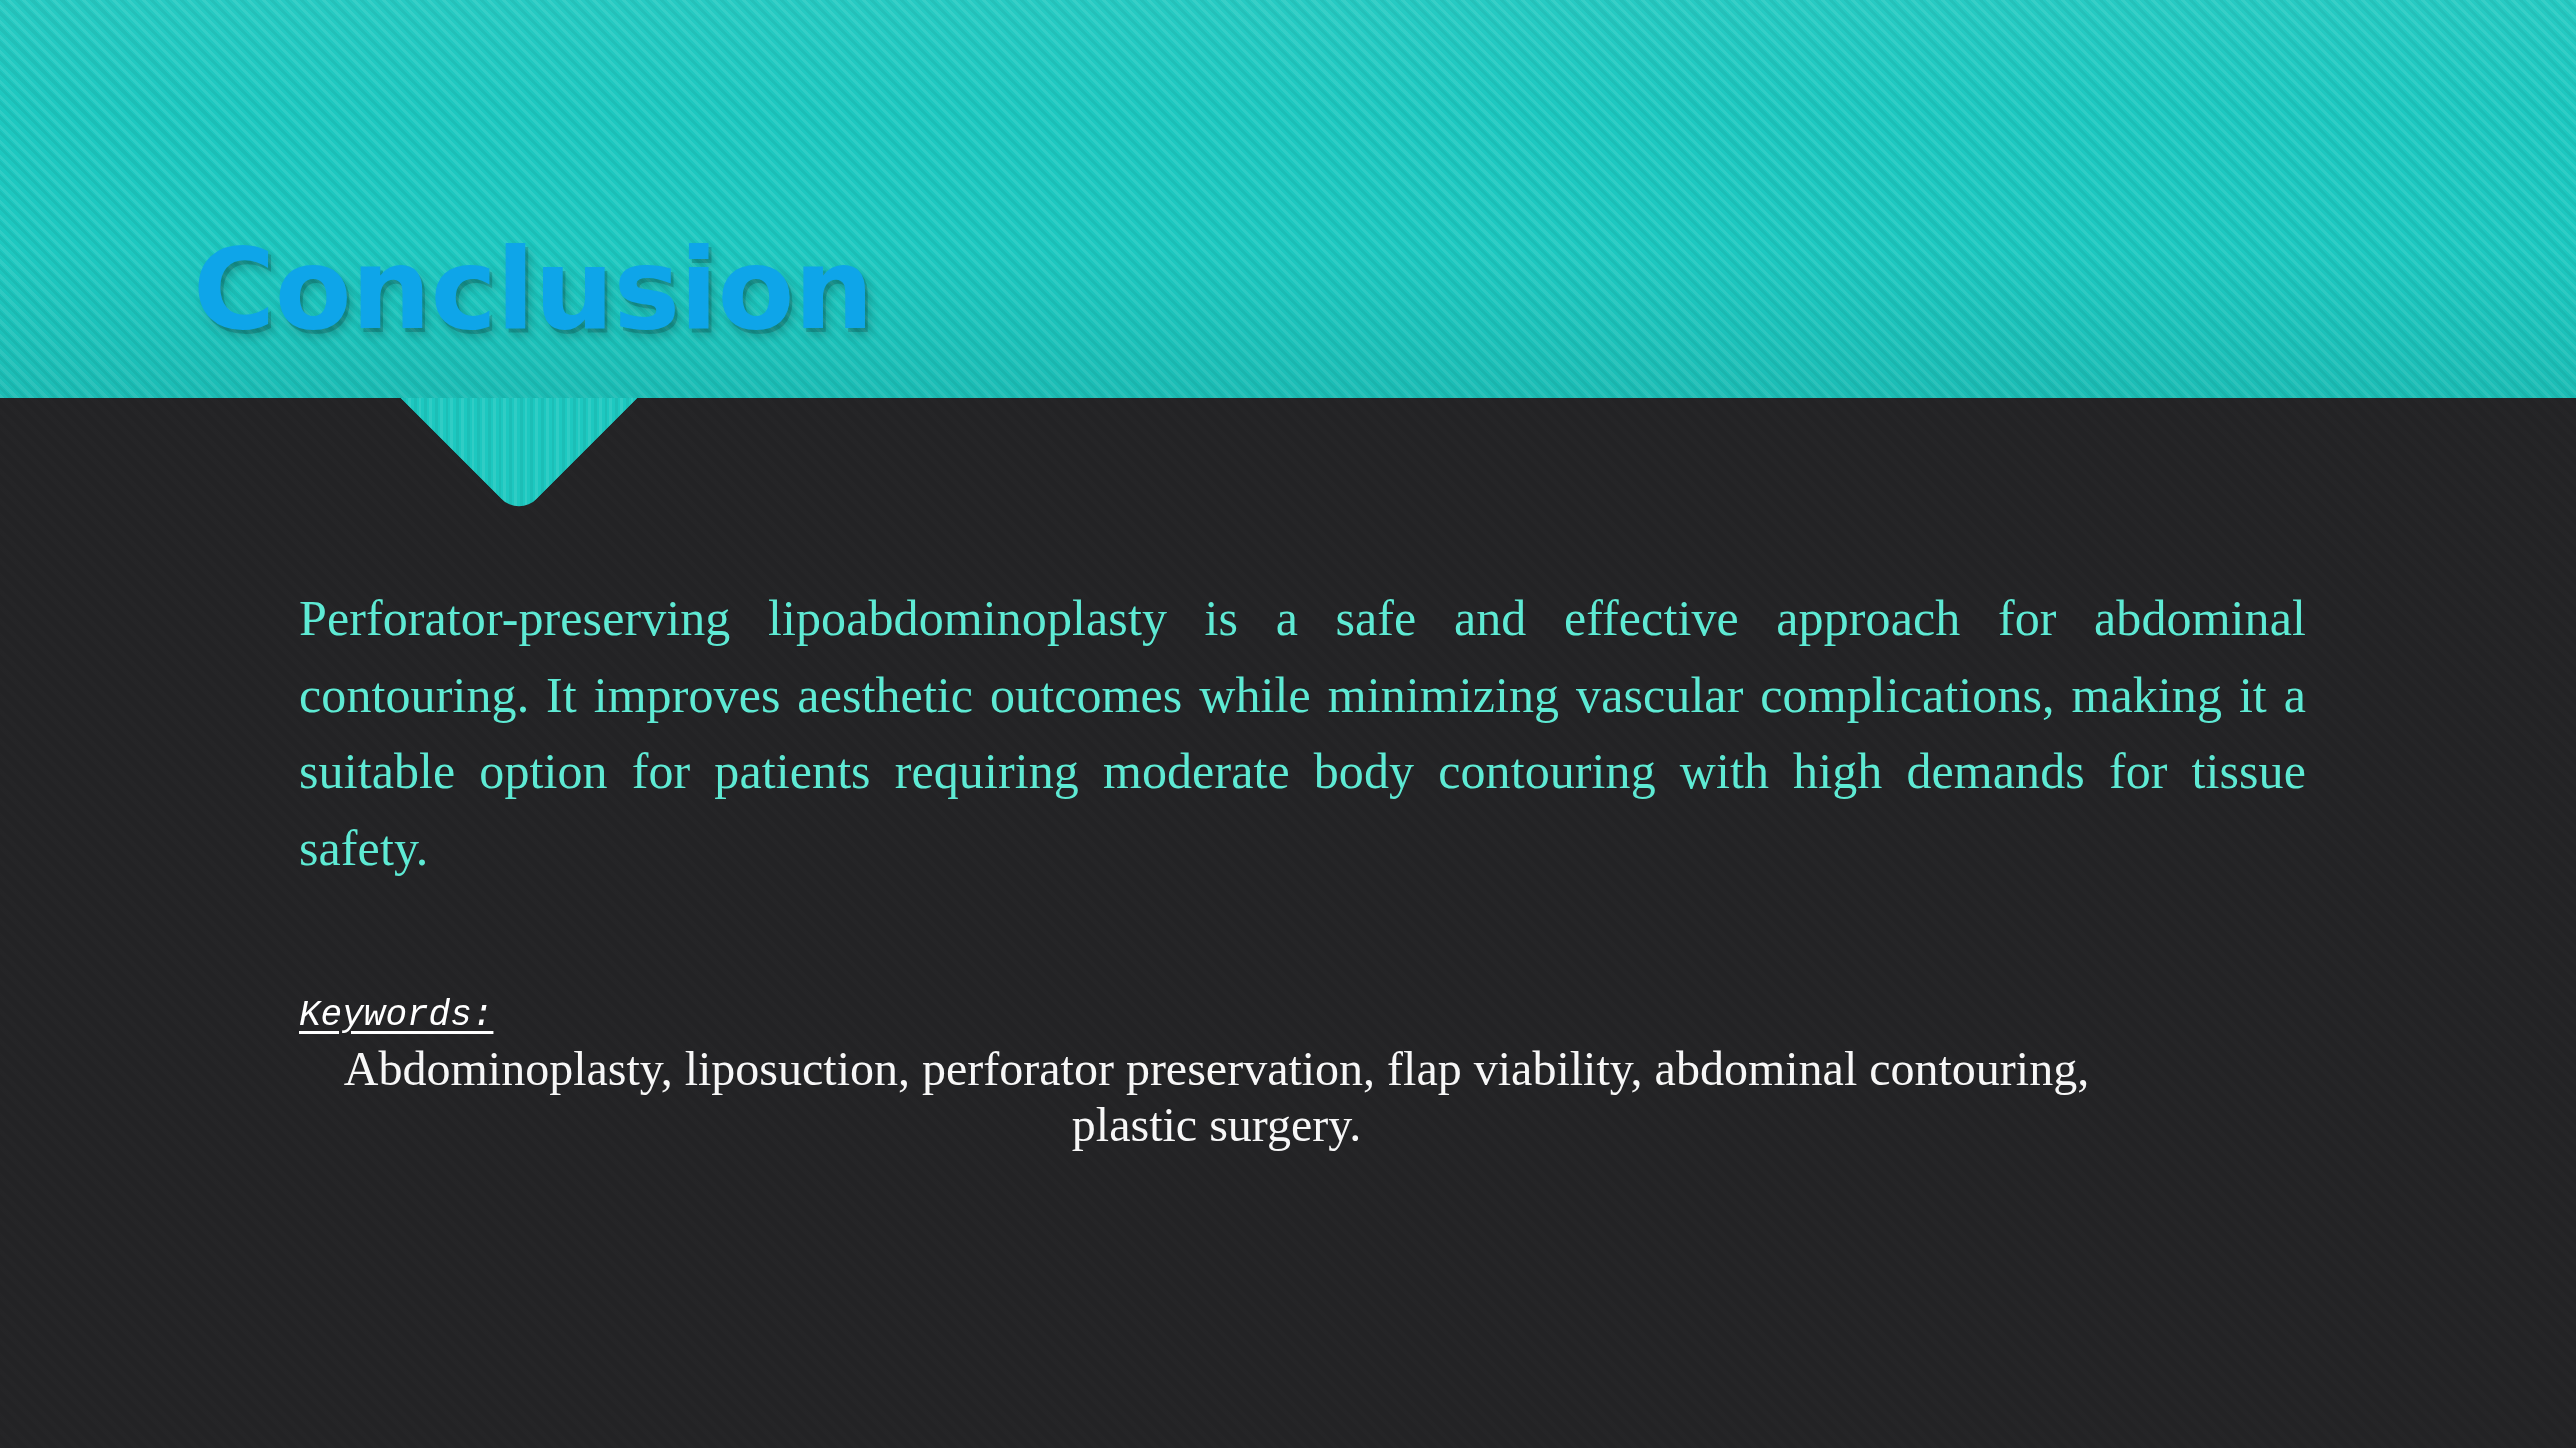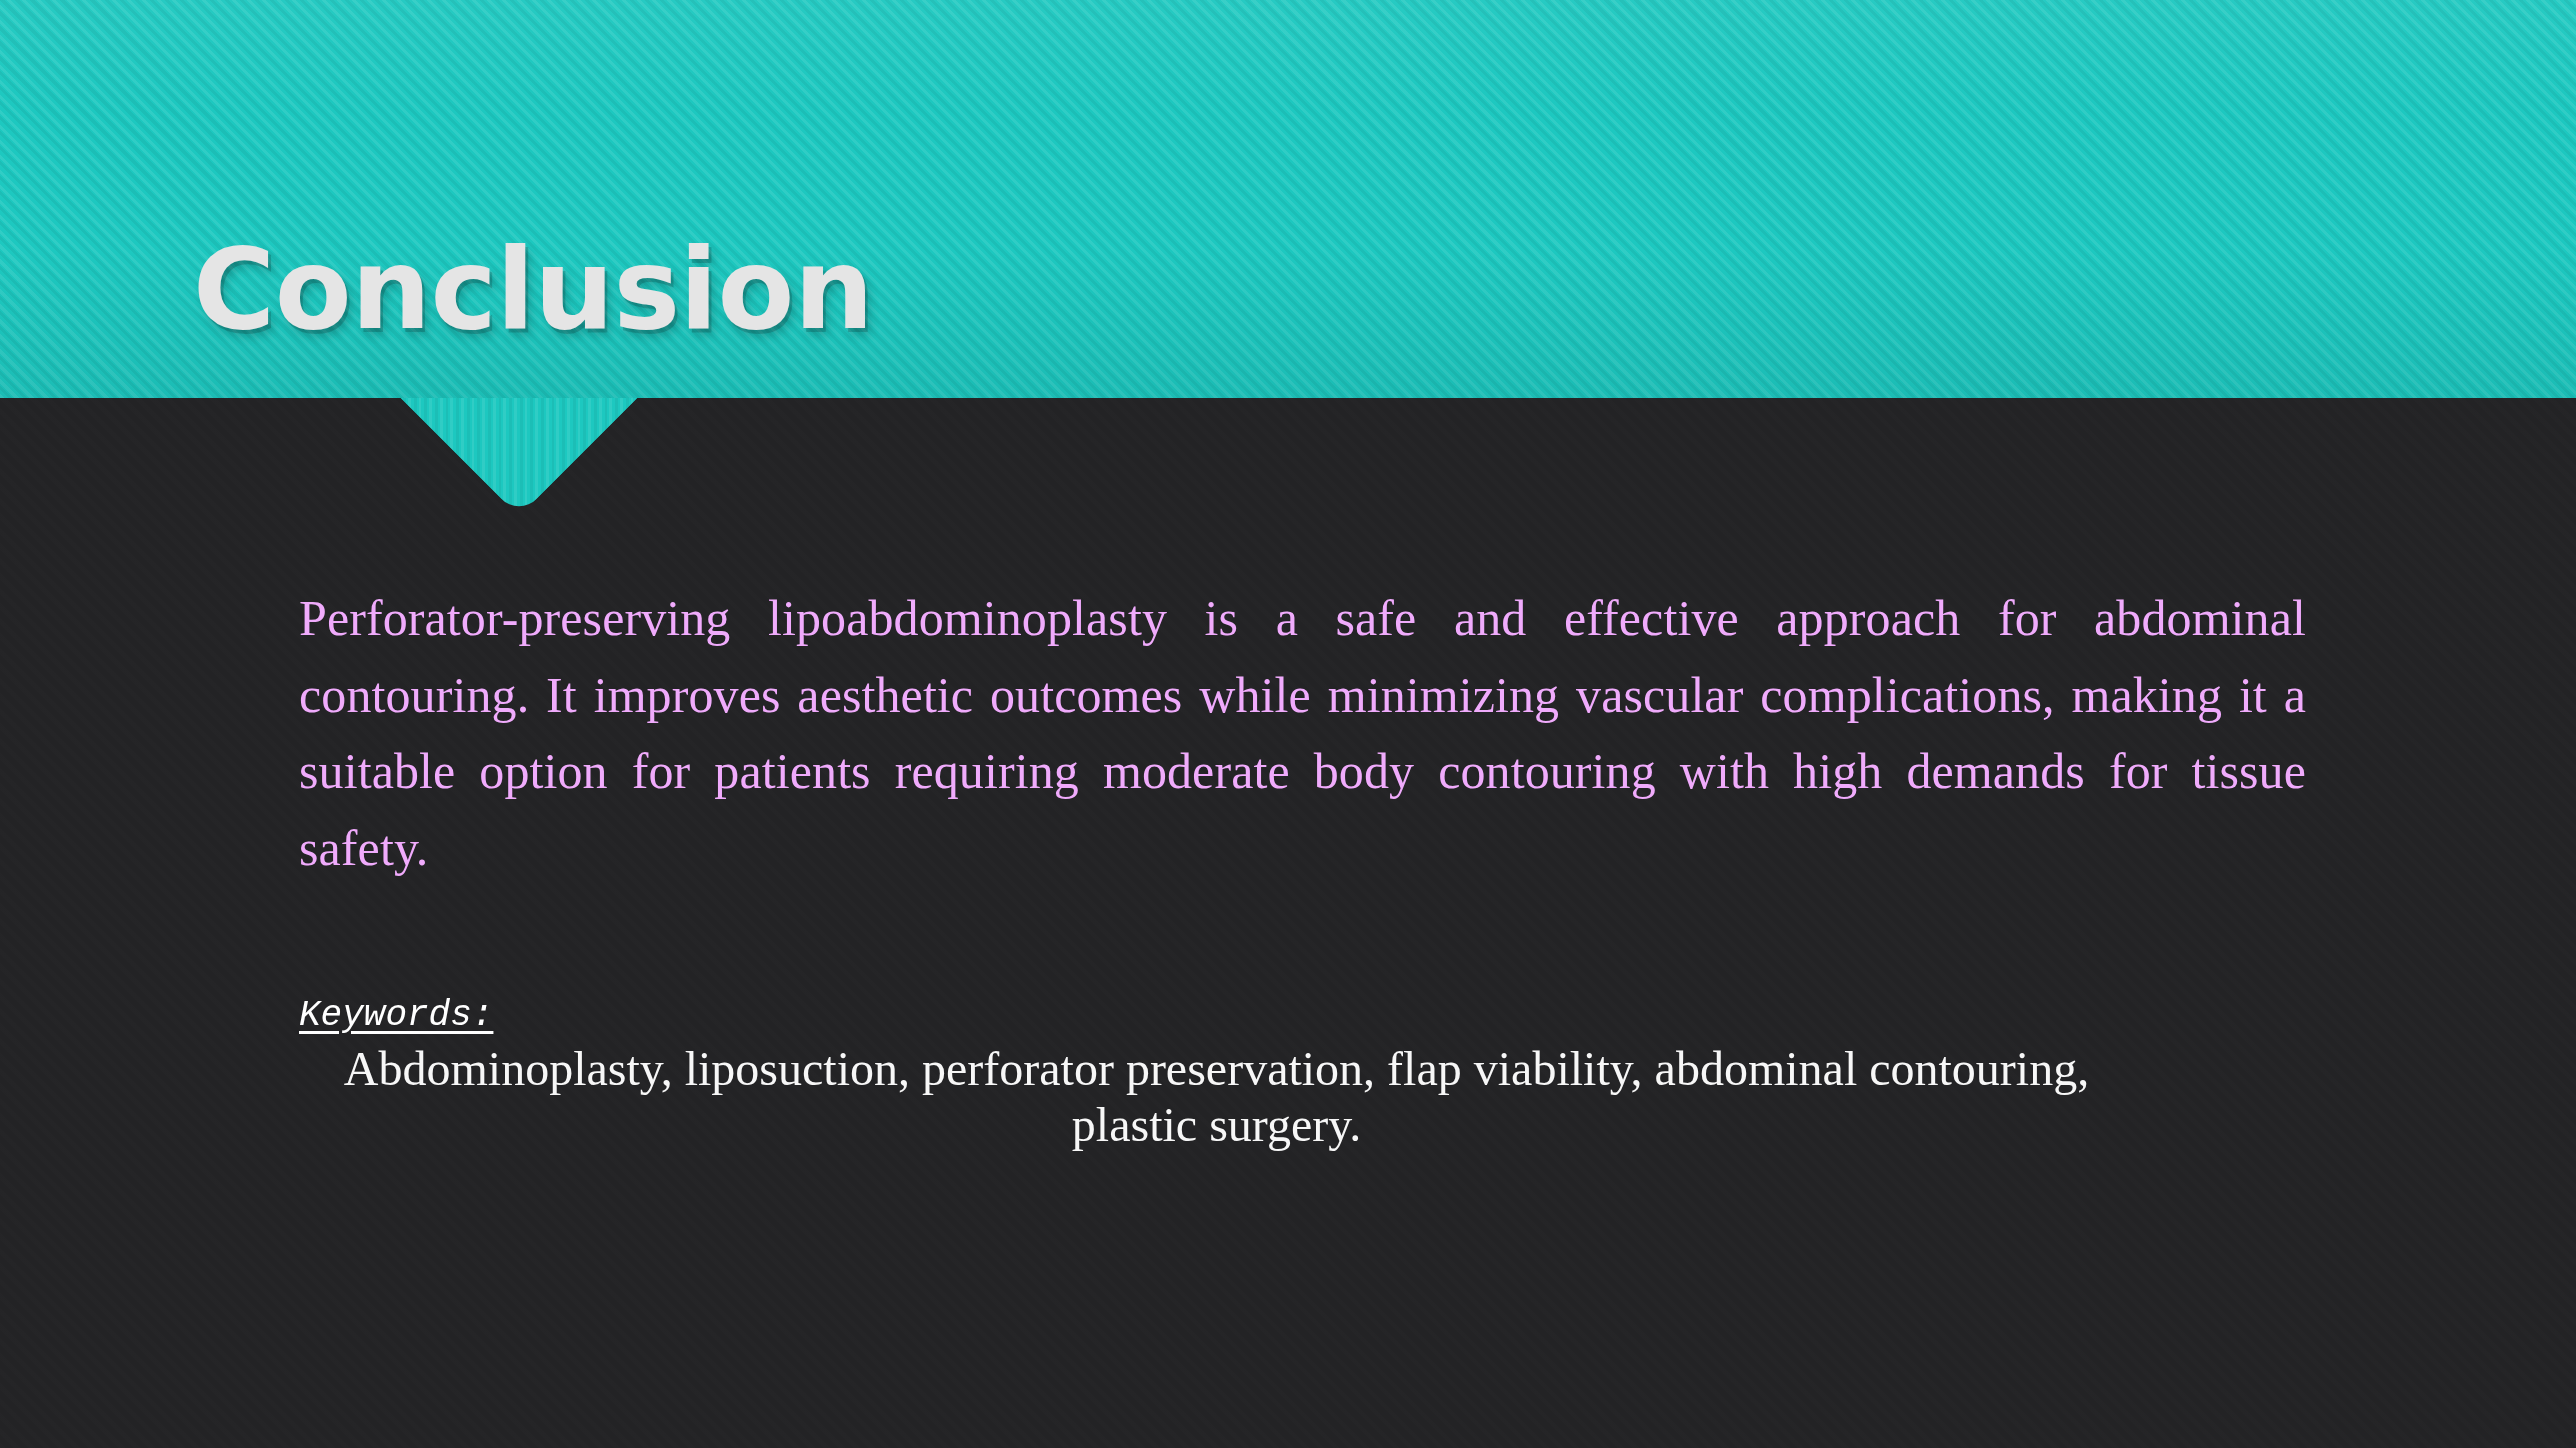--- a/index.html
+++ b/index.html
@@ -101,21 +101,21 @@
   .slide-title {
     position: absolute;
     left: 193px;
     top: 155px;
     z-index: 4;
     font-family: "DejaVu Sans", "Liberation Sans", sans-serif;
     font-weight: 700;
     font-size: 112px;
     line-height: 1.06;
     letter-spacing: -0.5px;
-    color: #e5e5e5;
+    color: #0ea5e9;
     text-shadow:
        2.9px 3.9px 0 rgba(0,0,0,0.16),
        4.8px 6.8px 9.7px rgba(0,0,0,0.18);
     white-space: nowrap;
   }
 
   
   .body-block {
     position: absolute;
     left: 299px;
@@ -125,21 +125,21 @@
     color: #ffffff;
   }
 
   .conclusion-paragraph {
     margin: 0;
     font-family: "Liberation Serif", "DejaVu Serif", serif;
     font-size: 50px;
     line-height: 1.53;
     text-align: justify;
     text-justify: inter-word;
-    color: #f0abfc;
+    color: #5eead4;
     letter-spacing: 0.1px;
   }
   
   .conclusion-paragraph::after {
     content: "";
     display: inline-block;
     width: 100%;
   }
 
   .keywords-block {

